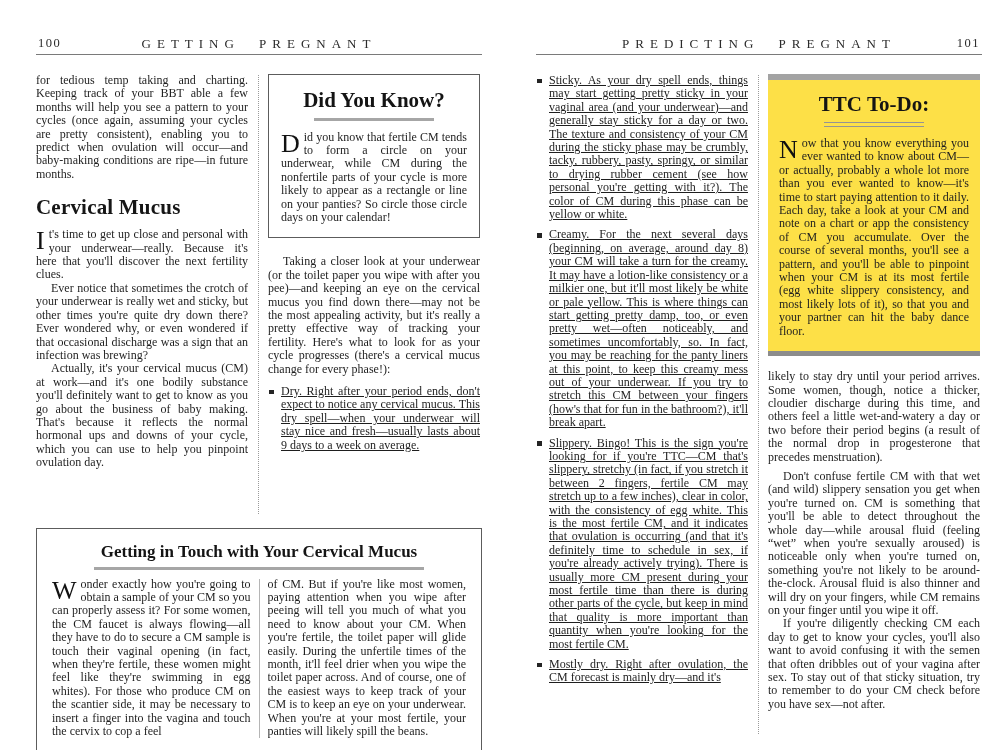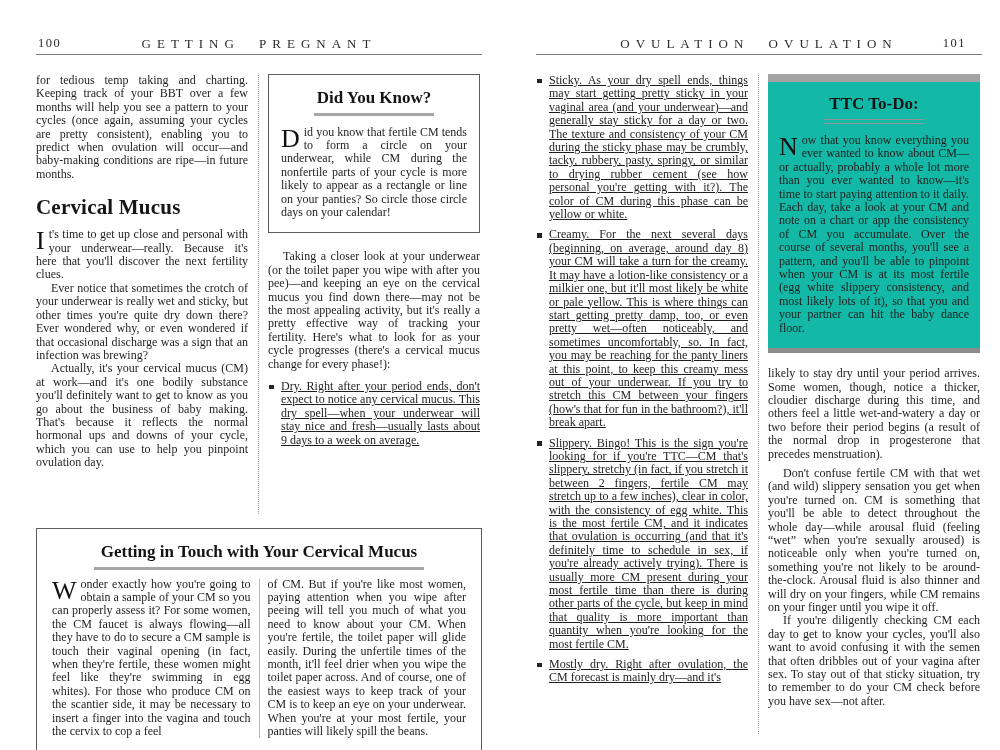--- a/index.html
+++ b/index.html
@@ -10,48 +10,48 @@
   }
   .spread{position:relative;width:1000px;height:750px;background:#fff;}
   .page{position:absolute;top:34px;width:446px;}
   .page-left{left:36px;}
   .page-right{left:536px;}
 
   
   .page-header{position:relative;height:20px;border-bottom:1px solid #7a7a7a;margin-bottom:0;}
   .pagenum{position:absolute;top:2px;font-size:12.5px;letter-spacing:1.5px;color:#2a2a2a;}
   .pagenum-left{left:2px;}
-  .pagenum-right{right:16px;}
+  .pagenum-right{right:2px;}
   .running-head{
     position:absolute;left:0;right:0;top:2px;text-align:center;
     font-size:13px;letter-spacing:6px;word-spacing:10px;color:#2a2a2a;white-space:nowrap;
   }
 
   
   .cols{display:flex;margin-top:19px;}
   .page-left .cols{height:440px;}
   .page-right .cols{min-height:660px;}
   .col{width:212px;overflow:hidden;}
   .col-divider{width:0;border-left:1.5px dotted #9a9a9a;margin:1px 9px 0 10px;}
 
   
   .body{font-size:12px;line-height:13.4px;text-align:justify;margin:0;}
   .indent{text-indent:15px;}
   .dropcap{float:left;font-size:26px;line-height:23px;padding:1px 4px 0 0;color:#111;}
 
   .section-heading{font-size:21px;font-weight:bold;color:#161616;margin:14px 0 8px 0;letter-spacing:.2px;}
 
   
-  .box-title{text-align:center;font-weight:bold;font-size:17px;margin:2px 0 5px 0;color:#141414;}
+  .box-title{text-align:center;font-weight:bold;font-size:21px;margin:2px 0 5px 0;color:#141414;}
   .box-rule{height:2.5px;background:#a6a6a6;margin:0 auto 10px auto;}
 
   .dyk-box{border:1px solid #5c5c5c;background:#fff;padding:11px 12px 13px 12px;margin-bottom:17px;}
   .dyk-box .box-rule{width:120px;}
 
-  .ttc-box{background:#14b8a6;border-top:8px solid #a3a3a3;border-bottom:5px solid #8c8c8c;padding:10px 11px 13px 11px;}
+  .ttc-box{background:#fde047;border-top:6px solid #a3a3a3;border-bottom:5px solid #8c8c8c;padding:10px 11px 13px 11px;}
   .ttc-rule{width:100px;height:3px;border-top:1px solid #949494;border-bottom:1px solid #949494;margin:1px auto 10px auto;}
 
   .touch-box{border:1px solid #5c5c5c;margin-top:14px;padding:11px 15px 13px 15px;}
   .touch-box .box-title{font-size:17px;}
   .touch-box .box-rule{width:330px;margin-bottom:8px;}
   .touch-cols{display:flex;}
   .touch-col{width:199px;overflow:hidden;}
   .touch-divider{width:1px;background:#b5b5b5;margin:1px 8px 0 8px;}
 
   
@@ -69,21 +69,21 @@
   <div class="page page-left">
 
     <div class="page-header">
       <span class="pagenum pagenum-left">100</span>
       <span class="running-head">GETTING PREGNANT</span>
     </div>
 
     <div class="cols">
 
       <div class="col">
-        <p class="body">for tedious temp taking and charting. Keeping track of your BBT over a few months will help you see a pattern to your cycles (once again, assuming your cycles are pretty consistent), enabling you to predict when ovulation will occur—and baby-making conditions are ripe—in future months.</p>
+        <p class="body">for tedious temp taking and charting. Keeping track of your BBT able a few months will help you see a pattern to your cycles (once again, assuming your cycles are pretty consistent), enabling you to predict when ovulation will occur—and baby-making conditions are ripe—in future months.</p>
         <div class="section-heading">Cervical Mucus</div>
         <p class="body"><span class="dropcap">I</span><span>t's time to get up close and personal with your underwear—really. Because it's here that you'll discover the next fertility clues.</span></p>
         <p class="body indent">Ever notice that sometimes the crotch of your underwear is really wet and sticky, but other times you're quite dry down there? Ever wondered why, or even wondered if that occasional discharge was a sign that an infection was brewing?</p>
         <p class="body indent">Actually, it's your cervical mucus (CM) at work—and it's one bodily substance you'll definitely want to get to know as you go about the business of baby making. That's because it reflects the normal hormonal ups and downs of your cycle, which you can use to help you pinpoint ovulation day.</p>
       </div>
 
       <div class="col-divider"></div>
 
       <div class="col">
         <div class="dyk-box">
@@ -112,21 +112,21 @@
           <p class="body">of CM. But if you're like most women, paying attention when you wipe after peeing will tell you much of what you need to know about your CM. When you're fertile, the toilet paper will glide easily. During the unfertile times of the month, it'll feel drier when you wipe the toilet paper across. And of course, one of the easiest ways to keep track of your CM is to keep an eye on your underwear. When you're at your most fertile, your panties will likely spill the beans.</p>
         </div>
       </div>
     </div>
 
   </div>
 
   <div class="page page-right">
 
     <div class="page-header">
-      <span class="running-head">OVULATION OVULATION</span>
+      <span class="running-head">PREDICTING PREGNANT</span>
       <span class="pagenum pagenum-right">101</span>
     </div>
 
     <div class="cols">
 
       <div class="col">
         <div class="bullet-item">
           <span class="bullet-icon"></span>
           <span class="bullet-text body">Sticky. As your dry spell ends, things may start getting pretty sticky in your vaginal area (and your underwear)—and generally stay sticky for a day or two. The texture and consistency of your CM during the sticky phase may be crumbly, tacky, rubbery, pasty, springy, or similar to drying rubber cement (see how personal you're getting with it?). The color of CM during this phase can be yellow or white.</span>
         </div>

